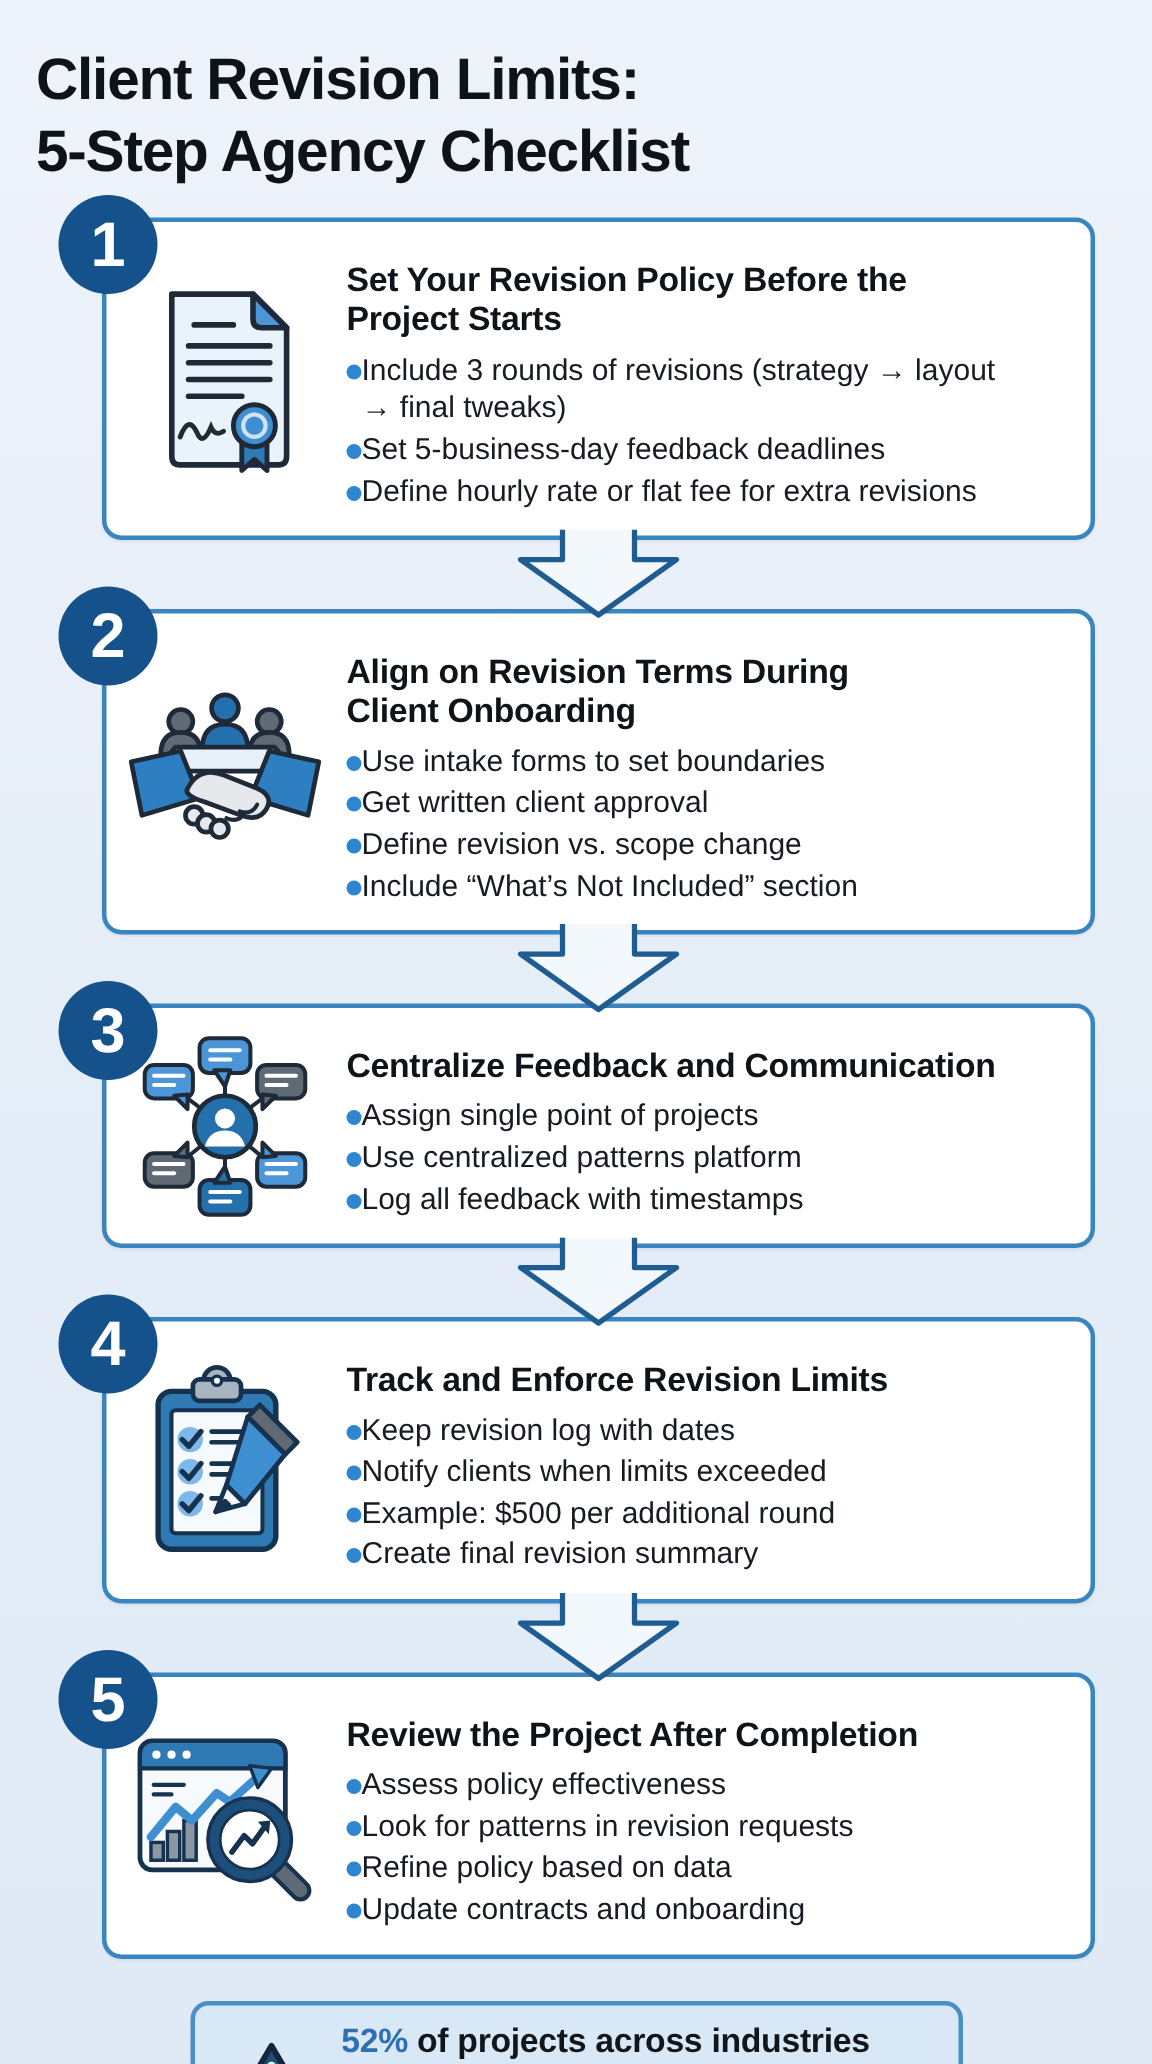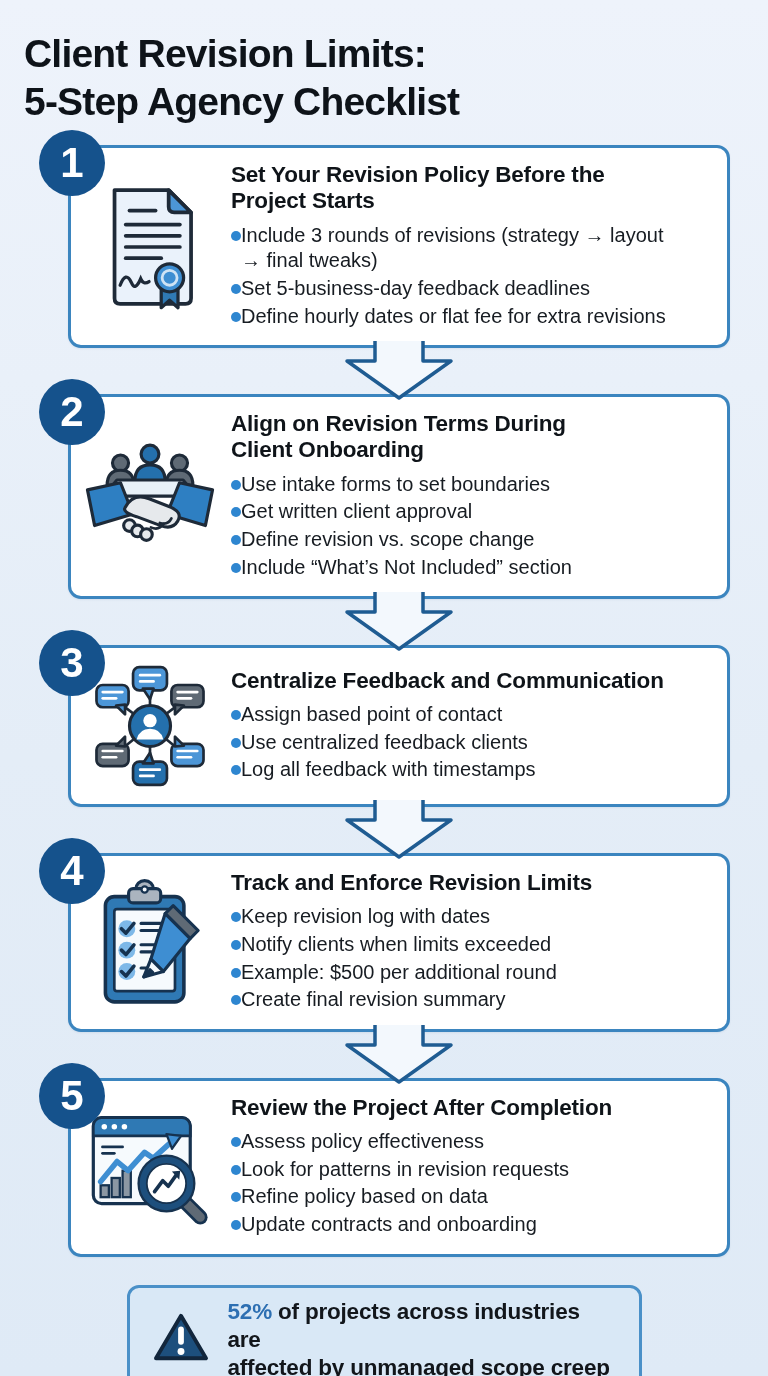--- a/index.html
+++ b/index.html
@@ -19,21 +19,21 @@
     position:relative;background:#ffffff;border:3px solid #3b85bf;border-radius:13px;
     display:flex;align-items:center;min-height:158px;box-sizing:border-box;
     padding:12px 16px 12px 0;box-shadow:0 1px 2px rgba(30,70,110,0.08);
   }
   .badge{
     position:absolute;left:-32px;top:-18px;width:66px;height:66px;border-radius:50%;
     background:#15528c;color:#ffffff;font-weight:bold;font-size:42px;
     display:flex;align-items:center;justify-content:center;z-index:6;
   }
   .icon-col{flex:0 0 158px;display:flex;align-items:center;justify-content:center;}
-  .content{flex:1;padding:2px 4px 2px 2px;}
+  .content{flex:1;padding:2px 4px 2px 2px;margin-top:12px;}
   .step-heading{
     margin:0 0 8px;font-size:22.5px;line-height:1.17;font-weight:bold;
     letter-spacing:-0.2px;color:#0f1419;white-space:pre-line;
   }
   .bullets{list-style:none;margin:0;padding:0;}
   .bullets li{display:flex;font-size:20px;line-height:1.28;color:#171c22;margin:2px 0;}
   .dot{flex:0 0 auto;width:10px;height:10px;border-radius:50%;background:#2e86d0;margin-top:8px;}
   .bullet-text{white-space:pre-line;}
   .arrow-row{position:relative;height:46px;z-index:5;}
   .arrow-row svg{position:absolute;top:-7px;left:50%;transform:translateX(-50%);display:block;}
@@ -81,21 +81,21 @@
               <span class="dot"></span>
               <span class="bullet-text">Include 3 rounds of revisions (strategy → layout
 → final tweaks)</span>
             </li>
           <li>
               <span class="dot"></span>
               <span class="bullet-text">Set 5-business-day feedback deadlines</span>
             </li>
           <li>
               <span class="dot"></span>
-              <span class="bullet-text">Define hourly dates or flat fee for extra revisions</span>
+              <span class="bullet-text">Define hourly rate or flat fee for extra revisions</span>
             </li>
         </ul>
       </div>
     </div>
   </section>
 
   <div class="arrow-row">
     <svg width="124" height="60" viewBox="0 0 124 60" aria-hidden="true">
       <path d="M38 0 L38 20 L10 20 L62 57 L114 20 L86 20 L86 0" fill="#f3f8fd" stroke="#1f5c92" stroke-width="3.5" stroke-linejoin="round"></path>
     </svg>
@@ -214,25 +214,25 @@
           <circle cx="66" cy="74" r="23" fill="#2470ad" stroke="#1e2a38" stroke-width="3.5"></circle>
           <circle cx="66" cy="68" r="7.5" fill="#ffffff"></circle>
           <path d="M51 89 q3 -12 15 -12 q12 0 15 12 Z" fill="#ffffff"></path>
         </svg>
       </div>
       <div class="content">
         <h2 class="step-heading">Centralize Feedback and Communication</h2>
         <ul class="bullets">
           <li>
               <span class="dot"></span>
-              <span class="bullet-text">Assign based point of contact</span>
-            </li>
-          <li>
-              <span class="dot"></span>
-              <span class="bullet-text">Use centralized feedback clients</span>
+              <span class="bullet-text">Assign single point of projects</span>
+            </li>
+          <li>
+              <span class="dot"></span>
+              <span class="bullet-text">Use centralized patterns platform</span>
             </li>
           <li>
               <span class="dot"></span>
               <span class="bullet-text">Log all feedback with timestamps</span>
             </li>
         </ul>
       </div>
     </div>
   </section>
 

